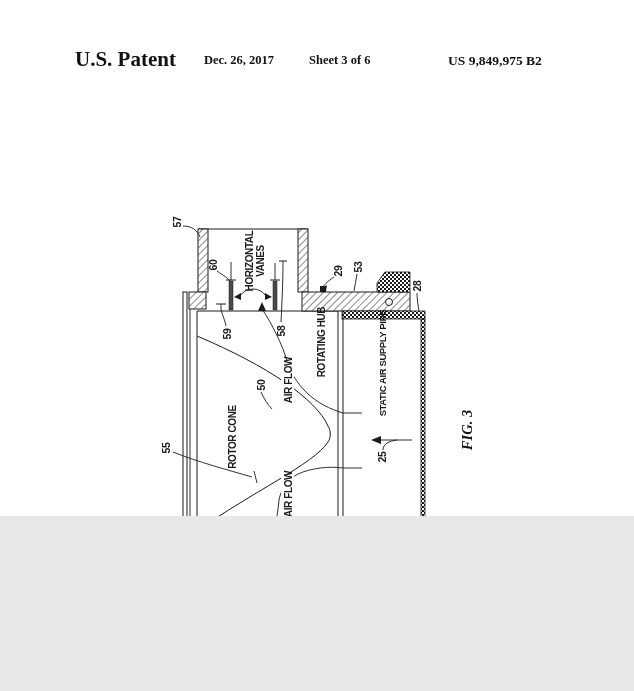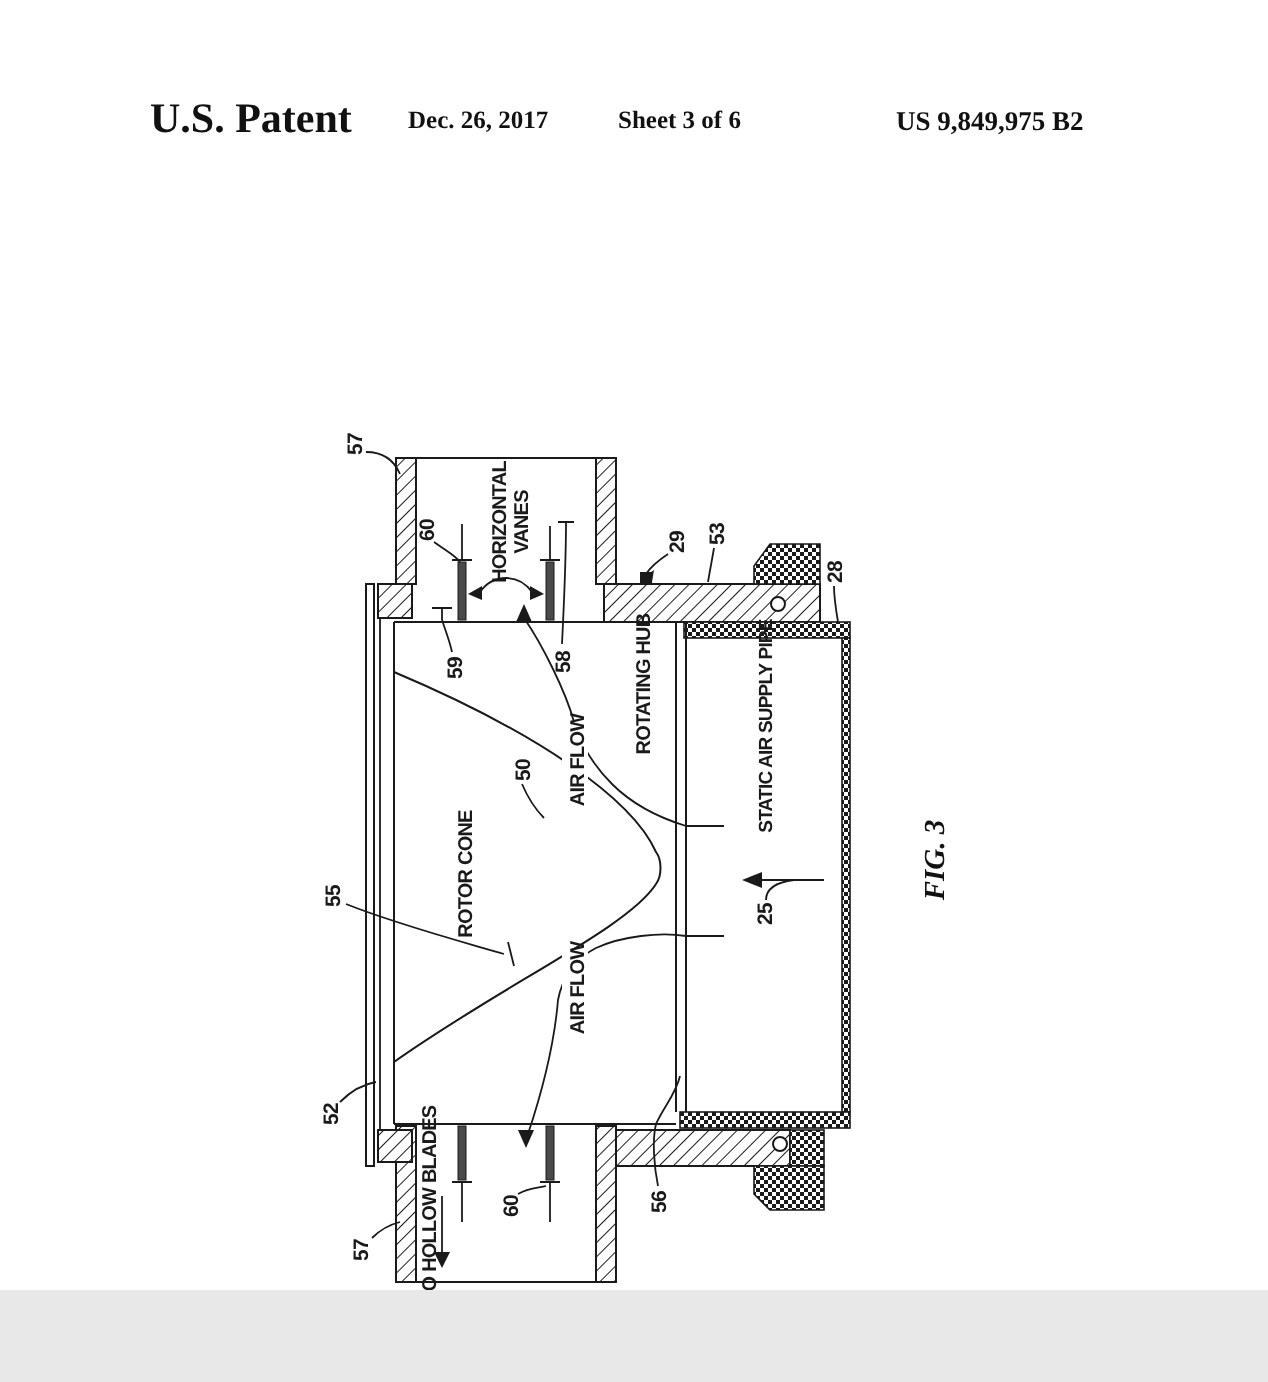--- a/index.html
+++ b/index.html
@@ -1,16 +1,16 @@
 <!DOCTYPE html>
 <html><head>
 <meta charset="utf-8">
 <style>
   html,body{margin:0;padding:0;background:#e8e8e8;}
-  .page{position:relative;width:634px;height:645px;background:#ffffff;margin:0 auto;
+  .page{position:relative;width:634px;height:516px;background:#ffffff;margin:0 auto;
         font-family:"Liberation Sans",sans-serif;overflow:hidden;}
   svg{position:absolute;left:0;top:0;}
   svg line,svg path,svg polyline{fill:none;stroke:#1a1a1a;stroke-width:1;}
   .thin{stroke-width:0.9;}
   .hatch{fill:url(#hatch);stroke:#1a1a1a;stroke-width:1;}
   .checker{fill:url(#checker);stroke:#1a1a1a;stroke-width:0.8;}
   .whitefill{fill:#ffffff;stroke:#1a1a1a;stroke-width:1;}
   .solid{fill:#1a1a1a;stroke:none;}
   .vane{fill:#4a4a4a;stroke:#1a1a1a;stroke-width:0.5;}
   .bg{fill:#ffffff;stroke:none;}

